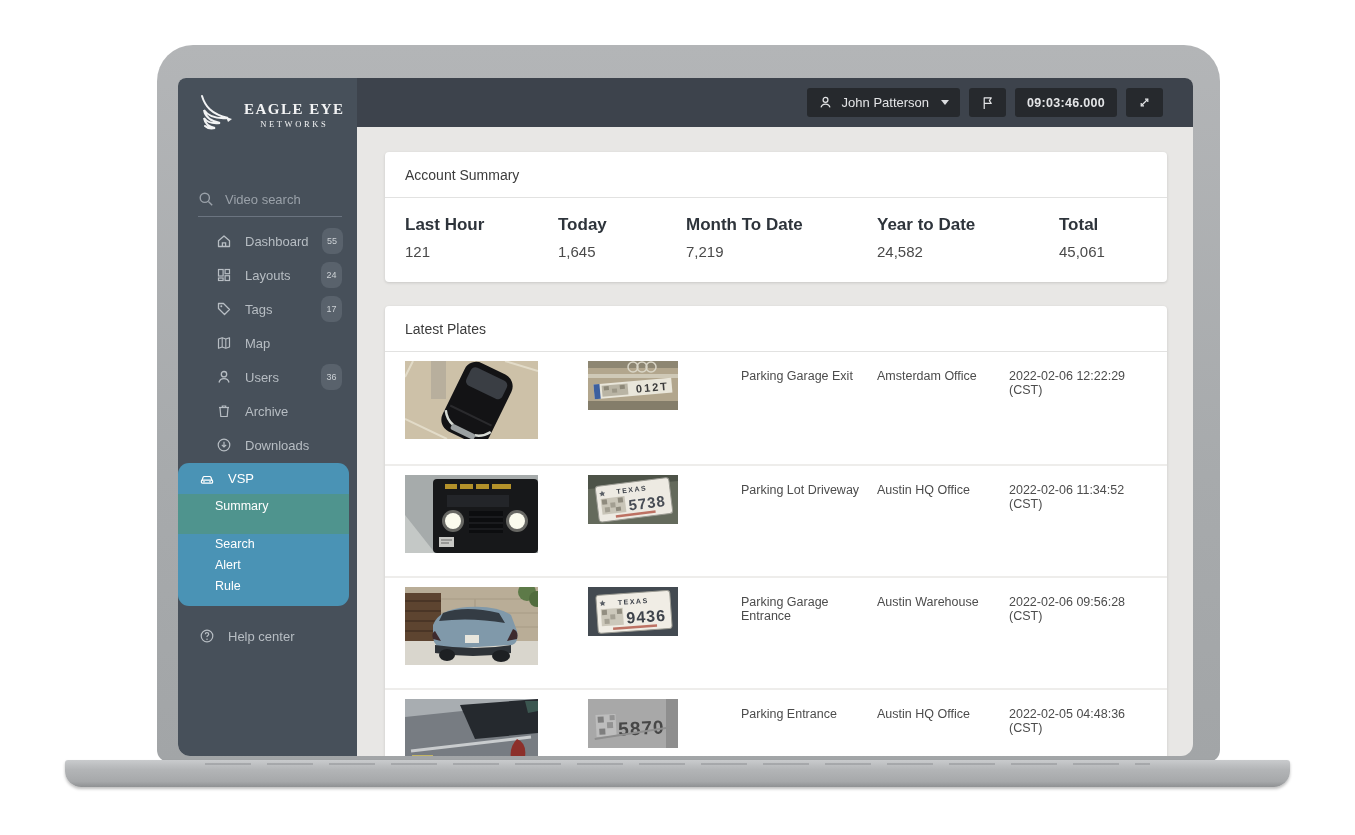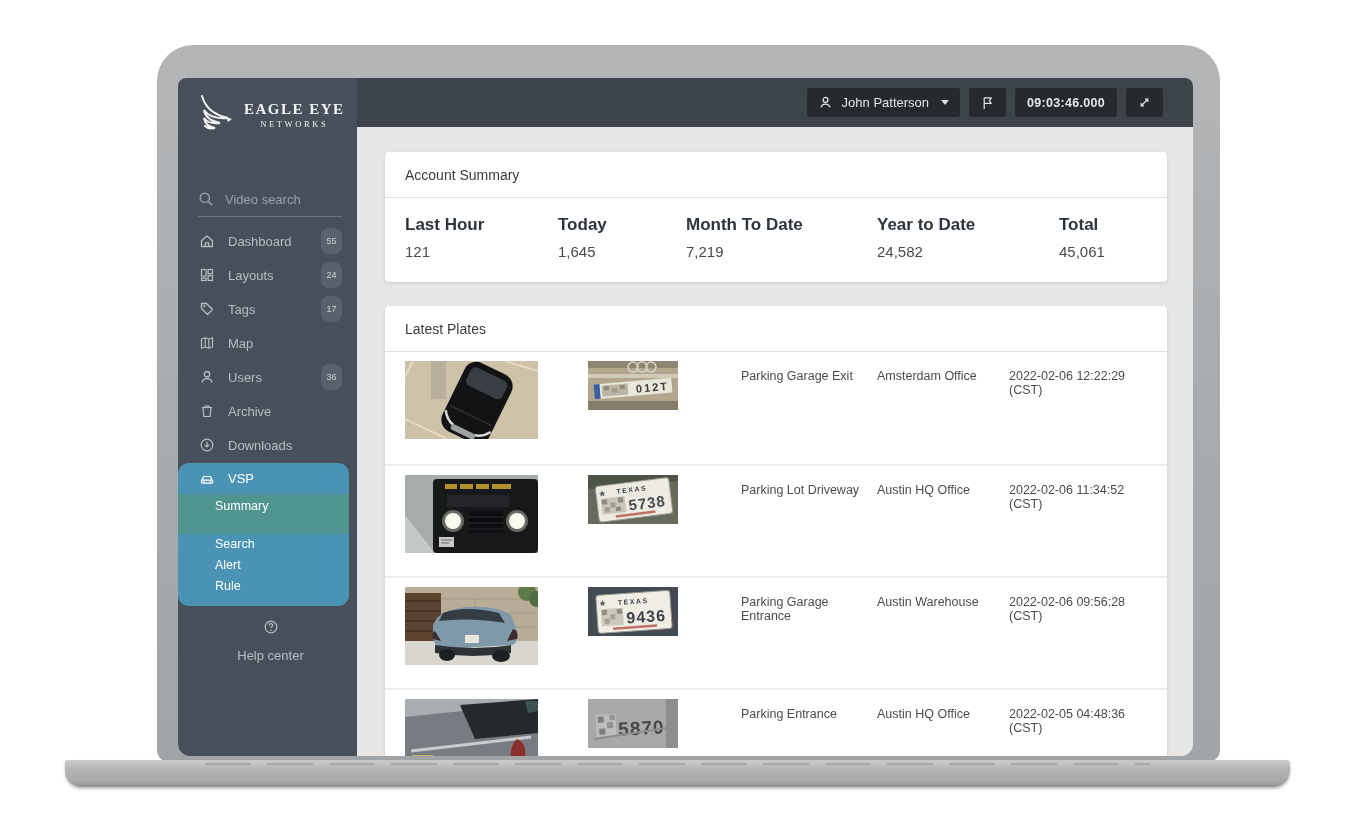--- a/index.html
+++ b/index.html
@@ -21,32 +21,32 @@
   
   .sidebar { width:179px; flex-shrink:0; background:#47505a; color:#b7bdc3; display:flex; flex-direction:column; }
   .logo { margin:13px 0 0 20px; height:48px; display:flex; align-items:center; gap:6px; }
   .logo-text { color:#f2f3f4; font-family:"Liberation Serif", serif; line-height:1; }
   .logo-line1 { font-size:15px; letter-spacing:1.5px; font-weight:bold; }
   .logo-line2 { font-size:8.5px; letter-spacing:2.6px; margin-top:3px; text-align:center; }
   .search-row { margin:52px 15px 0 20px; display:flex; align-items:center; gap:11px;
                 border-bottom:1px solid #6b7480; padding-bottom:9px; }
   .search-input { background:transparent; border:none; outline:none; color:#c6cbd0; font-size:13px; width:110px; }
   .search-input::placeholder { color:#9aa1a9; }
-  .nav { margin-top:7px; }
+  .nav { margin-top:7px;margin-left:17px; }
   .nav-item { height:34px; display:flex; align-items:center; gap:13px; padding:0 15px 0 21px; font-size:13px; cursor:pointer; }
   .nav-icon { width:16px; height:16px; flex-shrink:0; display:flex; }
   .badge { margin-left:auto; background:#59626c; color:#ccd1d5; font-size:9px; min-width:21px; height:26px;
            border-radius:8px; display:flex; align-items:center; justify-content:center; padding:0 5px; }
   .badge:empty { display:none; }
   .vsp-block { margin-top:1px; width:171px; background:#4a93b5; color:#fff; padding-bottom:9px;border-radius:11px; }
   .vsp-head { height:31px; display:flex; align-items:center; gap:13px; padding-left:21px; font-size:13px; cursor:pointer; }
   .vsp-head .nav-icon { color:#fff; }
   .vsp-sub-item { height:21px; line-height:21px; padding-left:37px; font-size:12.5px; cursor:pointer; }
   .vsp-sub-item.active { background:#4f948e; height:40px; line-height:24px; }
-  .help-row { margin-top:13px;flex-direction:column; }
+  .help-row { margin-top:13px; }
 
   
   .main { flex:1; min-width:0; display:flex; flex-direction:column; }
   .topbar { height:49px; flex-shrink:0; background:#3d434c; display:flex; align-items:center;
             justify-content:flex-end; gap:9px; padding-right:30px; }
   .tb-btn { background:#26292d; border-radius:3px; height:29px; display:flex; align-items:center;
             color:#e4e5e7; cursor:pointer; }
   .user-btn { padding:0 11px; gap:9px; font-size:13px; }
   .caret { width:0; height:0; border-left:4.5px solid transparent; border-right:4.5px solid transparent;
            border-top:5px solid #dcdde0; margin-left:3px; }

